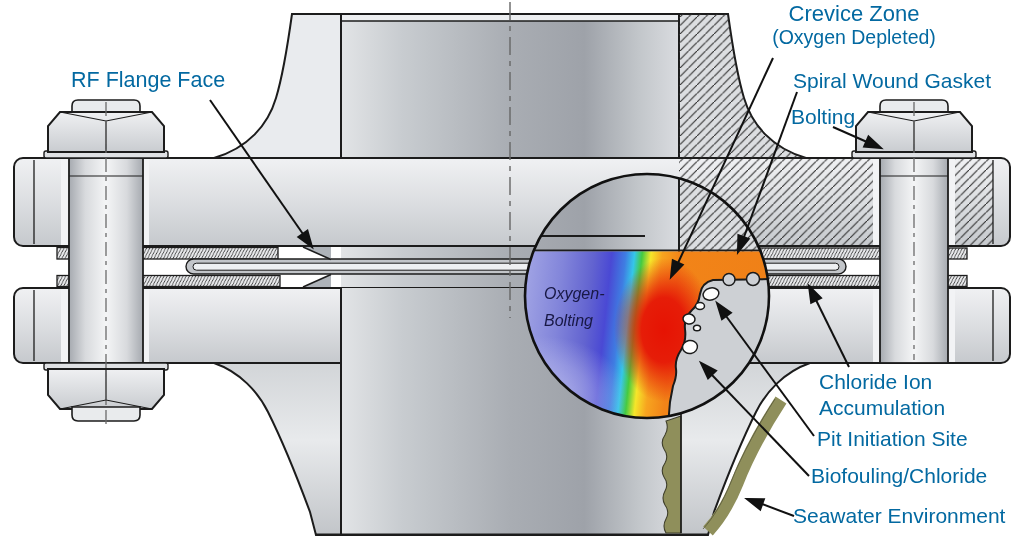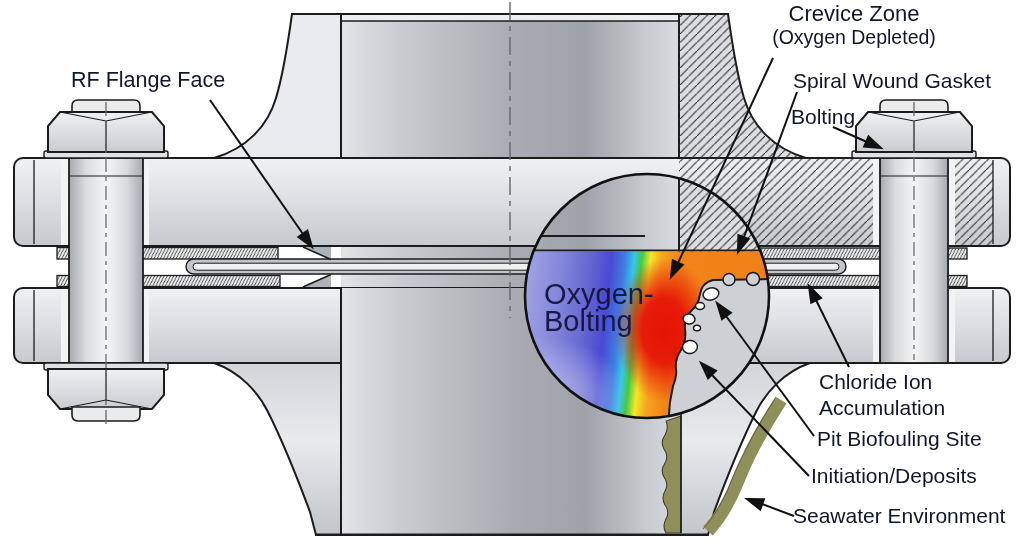--- a/index.html
+++ b/index.html
@@ -1,23 +1,23 @@
 <!DOCTYPE html>
 <html><head>
 <meta charset="utf-8">
 <style>
   html,body{margin:0;padding:0;background:#fff;}
   #stage{position:relative;width:1024px;height:559px;background:#ffffff;overflow:hidden;
          font-family:"Liberation Sans", sans-serif;}
   #stage svg{position:absolute;left:0;top:0;}
-  .lbl{position:absolute;color:#0f172a;font-size:21px;line-height:24px;white-space:nowrap;}
+  .lbl{position:absolute;color:#0369a1;font-size:21px;line-height:24px;white-space:nowrap;}
   .lbl-center{text-align:center;white-space:normal;}
   .crev-l1{font-size:22px;line-height:24px;}
   .crev-l2{font-size:19.5px;line-height:22px;}
-  .pocket{color:#181845;font-size:29px;line-height:26.5px;font-weight:400;}
+  .pocket{color:#181845;font-size:16px;line-height:26.5px;font-weight:400;font-style:italic;}
   .two-line{line-height:26px;}
 </style>
 </head>
 <body>
 
 <div id="stage">
 <svg width="1024" height="559" viewBox="0 0 1024 559">
   <defs>
     <linearGradient id="plateGrad" x1="0" y1="0" x2="0" y2="1">
       <stop offset="0" stop-color="#f0f1f3"></stop>
@@ -247,18 +247,18 @@
   <div class="lbl pocket" style="left:544px;top:281px;">
     <div>Oxygen-</div>
     <div>Bolting</div>
   </div>
 
   <div class="lbl two-line" style="left:819px;top:369px;">
     <div>Chloride Ion</div>
     <div>Accumulation</div>
   </div>
 
-  <div class="lbl" style="left:817px;top:427px;">Pit Biofouling Site</div>
-
-  <div class="lbl" style="left:811px;top:464px;">Initiation/Deposits</div>
+  <div class="lbl" style="left:817px;top:427px;">Pit Initiation Site</div>
+
+  <div class="lbl" style="left:811px;top:464px;">Biofouling/Chloride</div>
 
   <div class="lbl" style="left:793px;top:504px;">Seawater Environment</div>
 </div>
 
 </body></html>

